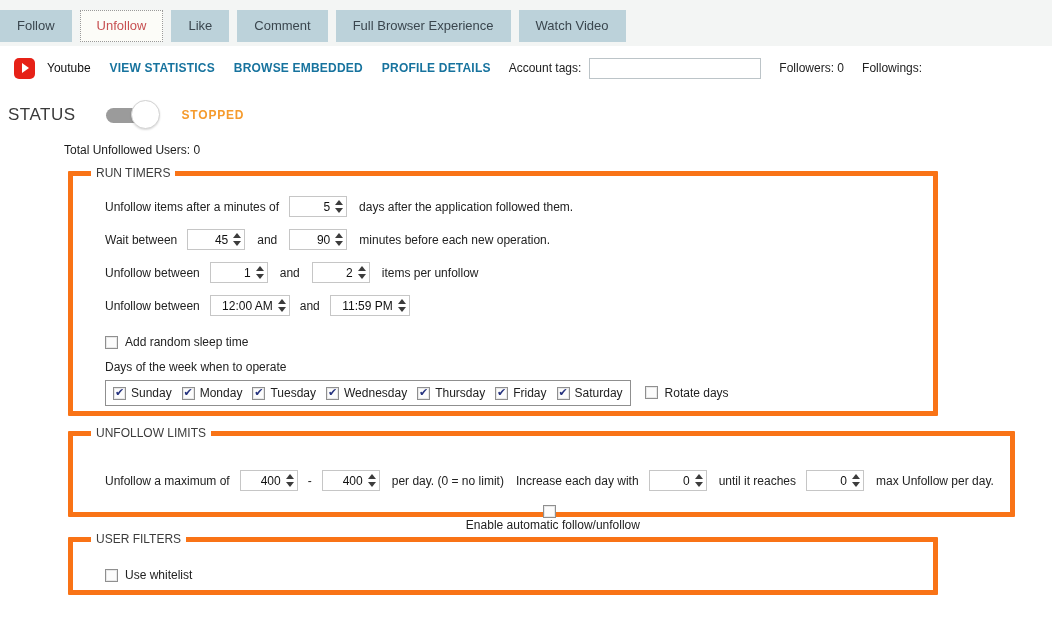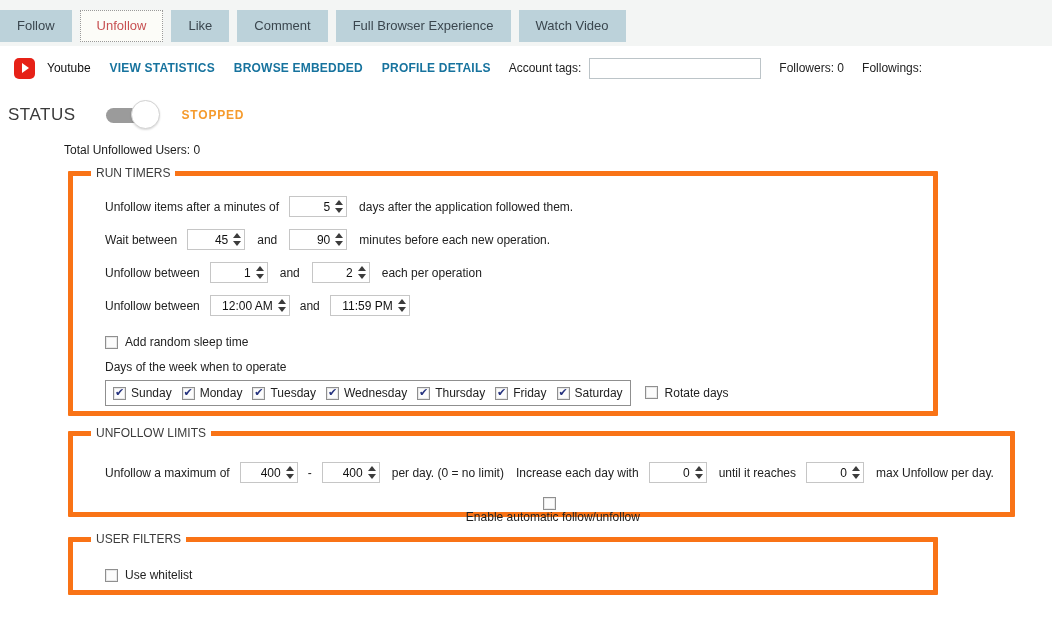--- a/index.html
+++ b/index.html
@@ -167,21 +167,21 @@
         </span>
     </span>
     <span class="lbl gap-l2">and</span>
     <span class="spin num gap-l2">
       <span class="spin-val">2</span>
       <span class="spin-btns">
           <span class="arr-up"></span>
           <span class="arr-dn"></span>
         </span>
     </span>
-    <span class="lbl gap-l2">each per operation</span>
+    <span class="lbl gap-l2">items per unfollow</span>
   </div>
 
   <div class="frow">
     <span class="lbl">Unfollow between</span>
     <span class="spin time gap-l">
       <span class="spin-val">12:00 AM</span>
       <span class="spin-btns">
           <span class="arr-up"></span>
           <span class="arr-dn"></span>
         </span>
@@ -237,21 +237,21 @@
     <span class="rotate-wrap">
       <span class="cb"></span>
       <span class="cb-lbl">Rotate days</span>
     </span>
   </div>
 </fieldset>
 
 <fieldset id="unfollow-limits">
   <legend>UNFOLLOW LIMITS</legend>
 
-  <div class="frow" style="margin-top:12px;">
+  <div class="frow" style="margin-top:20px;">
     <span class="lbl">Unfollow a maximum of</span>
     <span class="spin num gap-l">
       <span class="spin-val">400</span>
       <span class="spin-btns">
           <span class="arr-up"></span>
           <span class="arr-dn"></span>
         </span>
     </span>
     <span class="lbl gap-l">-</span>
     <span class="spin num gap-l">

